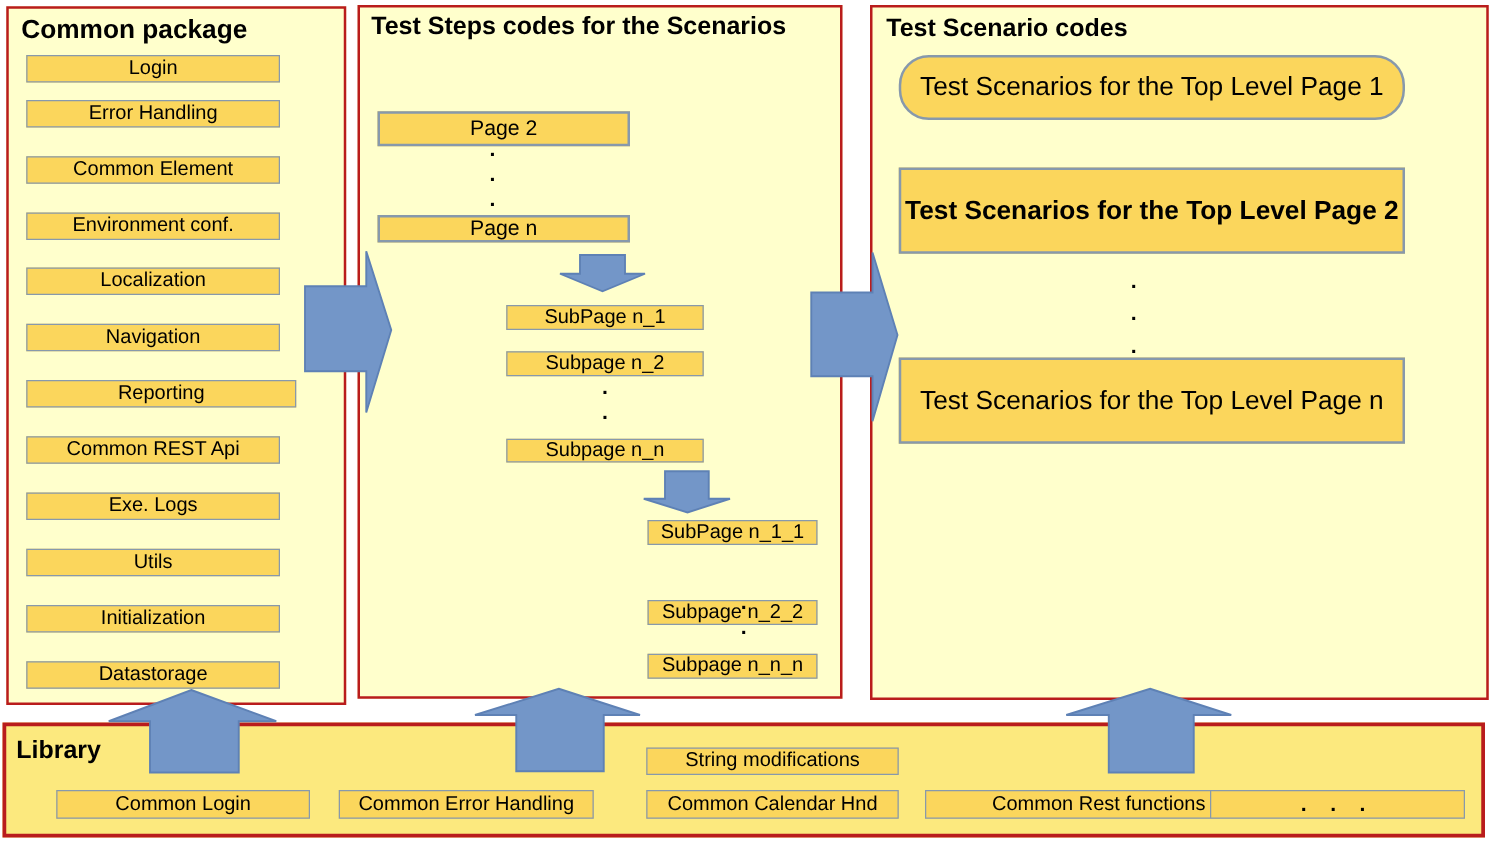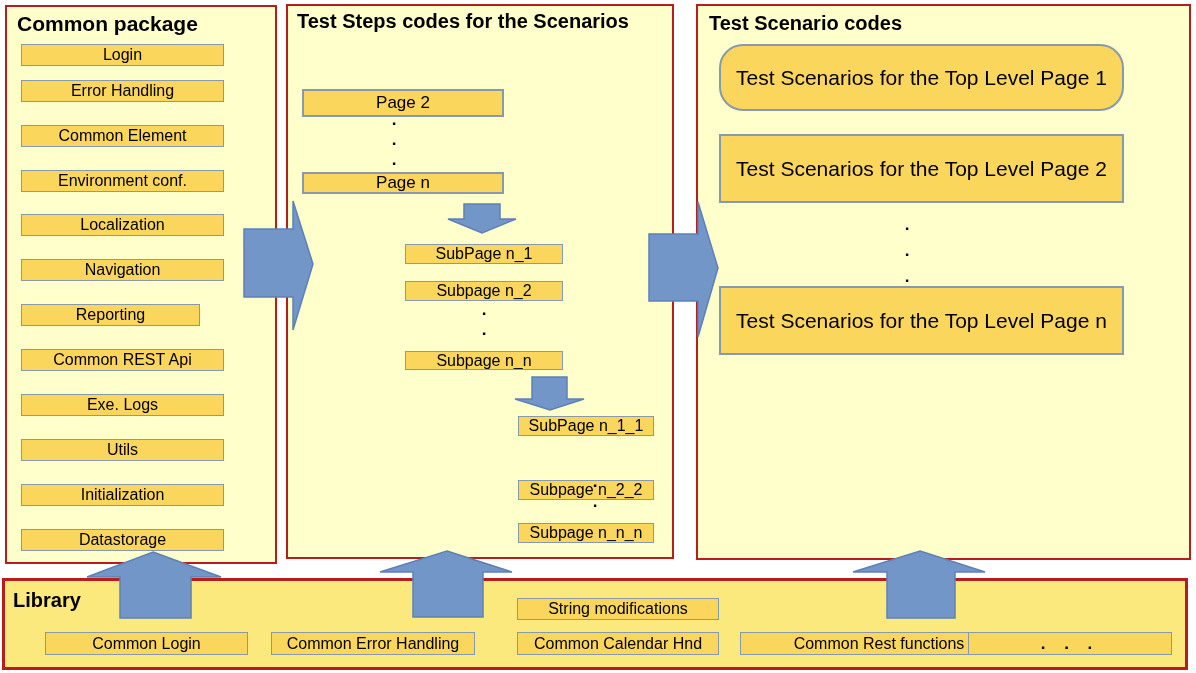--- a/index.html
+++ b/index.html
@@ -40,21 +40,21 @@
 <div class="canvas">
 
   <div class="panel" id="panel-common" style="left:5px;top:5px;width:272px;height:559px;">
     <div class="ptitle" id="title-common" style="left:10px;top:5px;">Common package</div>
     <div class="box" style="left:14px;top:37px;width:203px;height:22px;">Login</div>
     <div class="box" style="left:14px;top:73px;width:203px;height:22px;">Error Handling</div>
     <div class="box" style="left:14px;top:118px;width:203px;height:22px;">Common Element</div>
     <div class="box" style="left:14px;top:163px;width:203px;height:22px;">Environment conf.</div>
     <div class="box" style="left:14px;top:207px;width:203px;height:22px;">Localization</div>
     <div class="box" style="left:14px;top:252px;width:203px;height:22px;">Navigation</div>
-    <div class="box" style="left:14px;top:297px;width:179px;height:22px;">Reporting</div>
+    <div class="box" style="left:14px;top:297px;width:216px;height:22px;">Reporting</div>
     <div class="box" style="left:14px;top:342px;width:203px;height:22px;">Common REST Api</div>
     <div class="box" style="left:14px;top:387px;width:203px;height:22px;">Exe. Logs</div>
     <div class="box" style="left:14px;top:477px;width:203px;height:22px;">Initialization</div>
     <div class="box" style="left:14px;top:432px;width:203px;height:22px;">Utils</div>
     <div class="box" style="left:14px;top:522px;width:203px;height:22px;">Datastorage</div>
   </div>
 
   <div class="panel" id="panel-steps" style="left:286px;top:4px;width:388px;height:555px;">
     <div class="ptitle" style="left:9px;top:4px;">Test Steps codes for the Scenarios</div>
     <div class="box bthick pagebox" style="left:14px;top:83px;width:202px;height:28px;">Page 2</div>
@@ -73,22 +73,22 @@
     <div class="box" style="left:230px;top:410px;width:136px;height:20px;">SubPage n_1_1</div>
     <div class="box" style="left:230px;top:448px;width:136px;height:20px;margin-top:26px;">Subpage n_2_2</div>
     <div class="vdots" style="left:277px;top:466px;">.
 .
 .</div>
     <div class="box" style="left:230px;top:517px;width:136px;height:20px;">Subpage n_n_n</div>
   </div>
 
   <div class="panel" id="panel-scenarios" style="left:696px;top:4px;width:495px;height:556px;">
     <div class="ptitle" style="left:11px;top:6px;">Test Scenario codes</div>
-    <div class="box bthick rightbox" style="left:21px;top:38px;width:405px;height:67px;border-radius:24px;">Test Scenarios for the Top Level Page 1</div>
-    <div class="box bthick rightbox" style="left:21px;top:128px;width:405px;height:69px;">Test Scenarios for the Top Level Page 2</div>
+    <div class="box bthick rightbox" style="left:21px;top:38px;width:405px;height:52px;border-radius:24px;">Test Scenarios for the Top Level Page 1</div>
+    <div class="box bthick rightbox" style="left:21px;top:128px;width:405px;height:69px;font-weight:bold;">Test Scenarios for the Top Level Page 2</div>
     <div class="vdots wide" style="left:179px;top:206px;">.
 .
 .</div>
     <div class="box bthick rightbox" style="left:21px;top:280px;width:405px;height:69px;">Test Scenarios for the Top Level Page n</div>
   </div>
 
   <div class="panel" id="panel-library" style="left:2px;top:578px;width:1186px;height:92px;">
     <div class="ptitle" style="left:8px;top:8px;">Library</div>
     <div class="box" style="left:512px;top:17px;width:202px;height:22px;">String modifications</div>
     <div class="box" style="left:40px;top:51px;width:203px;height:23px;">Common Login</div>

